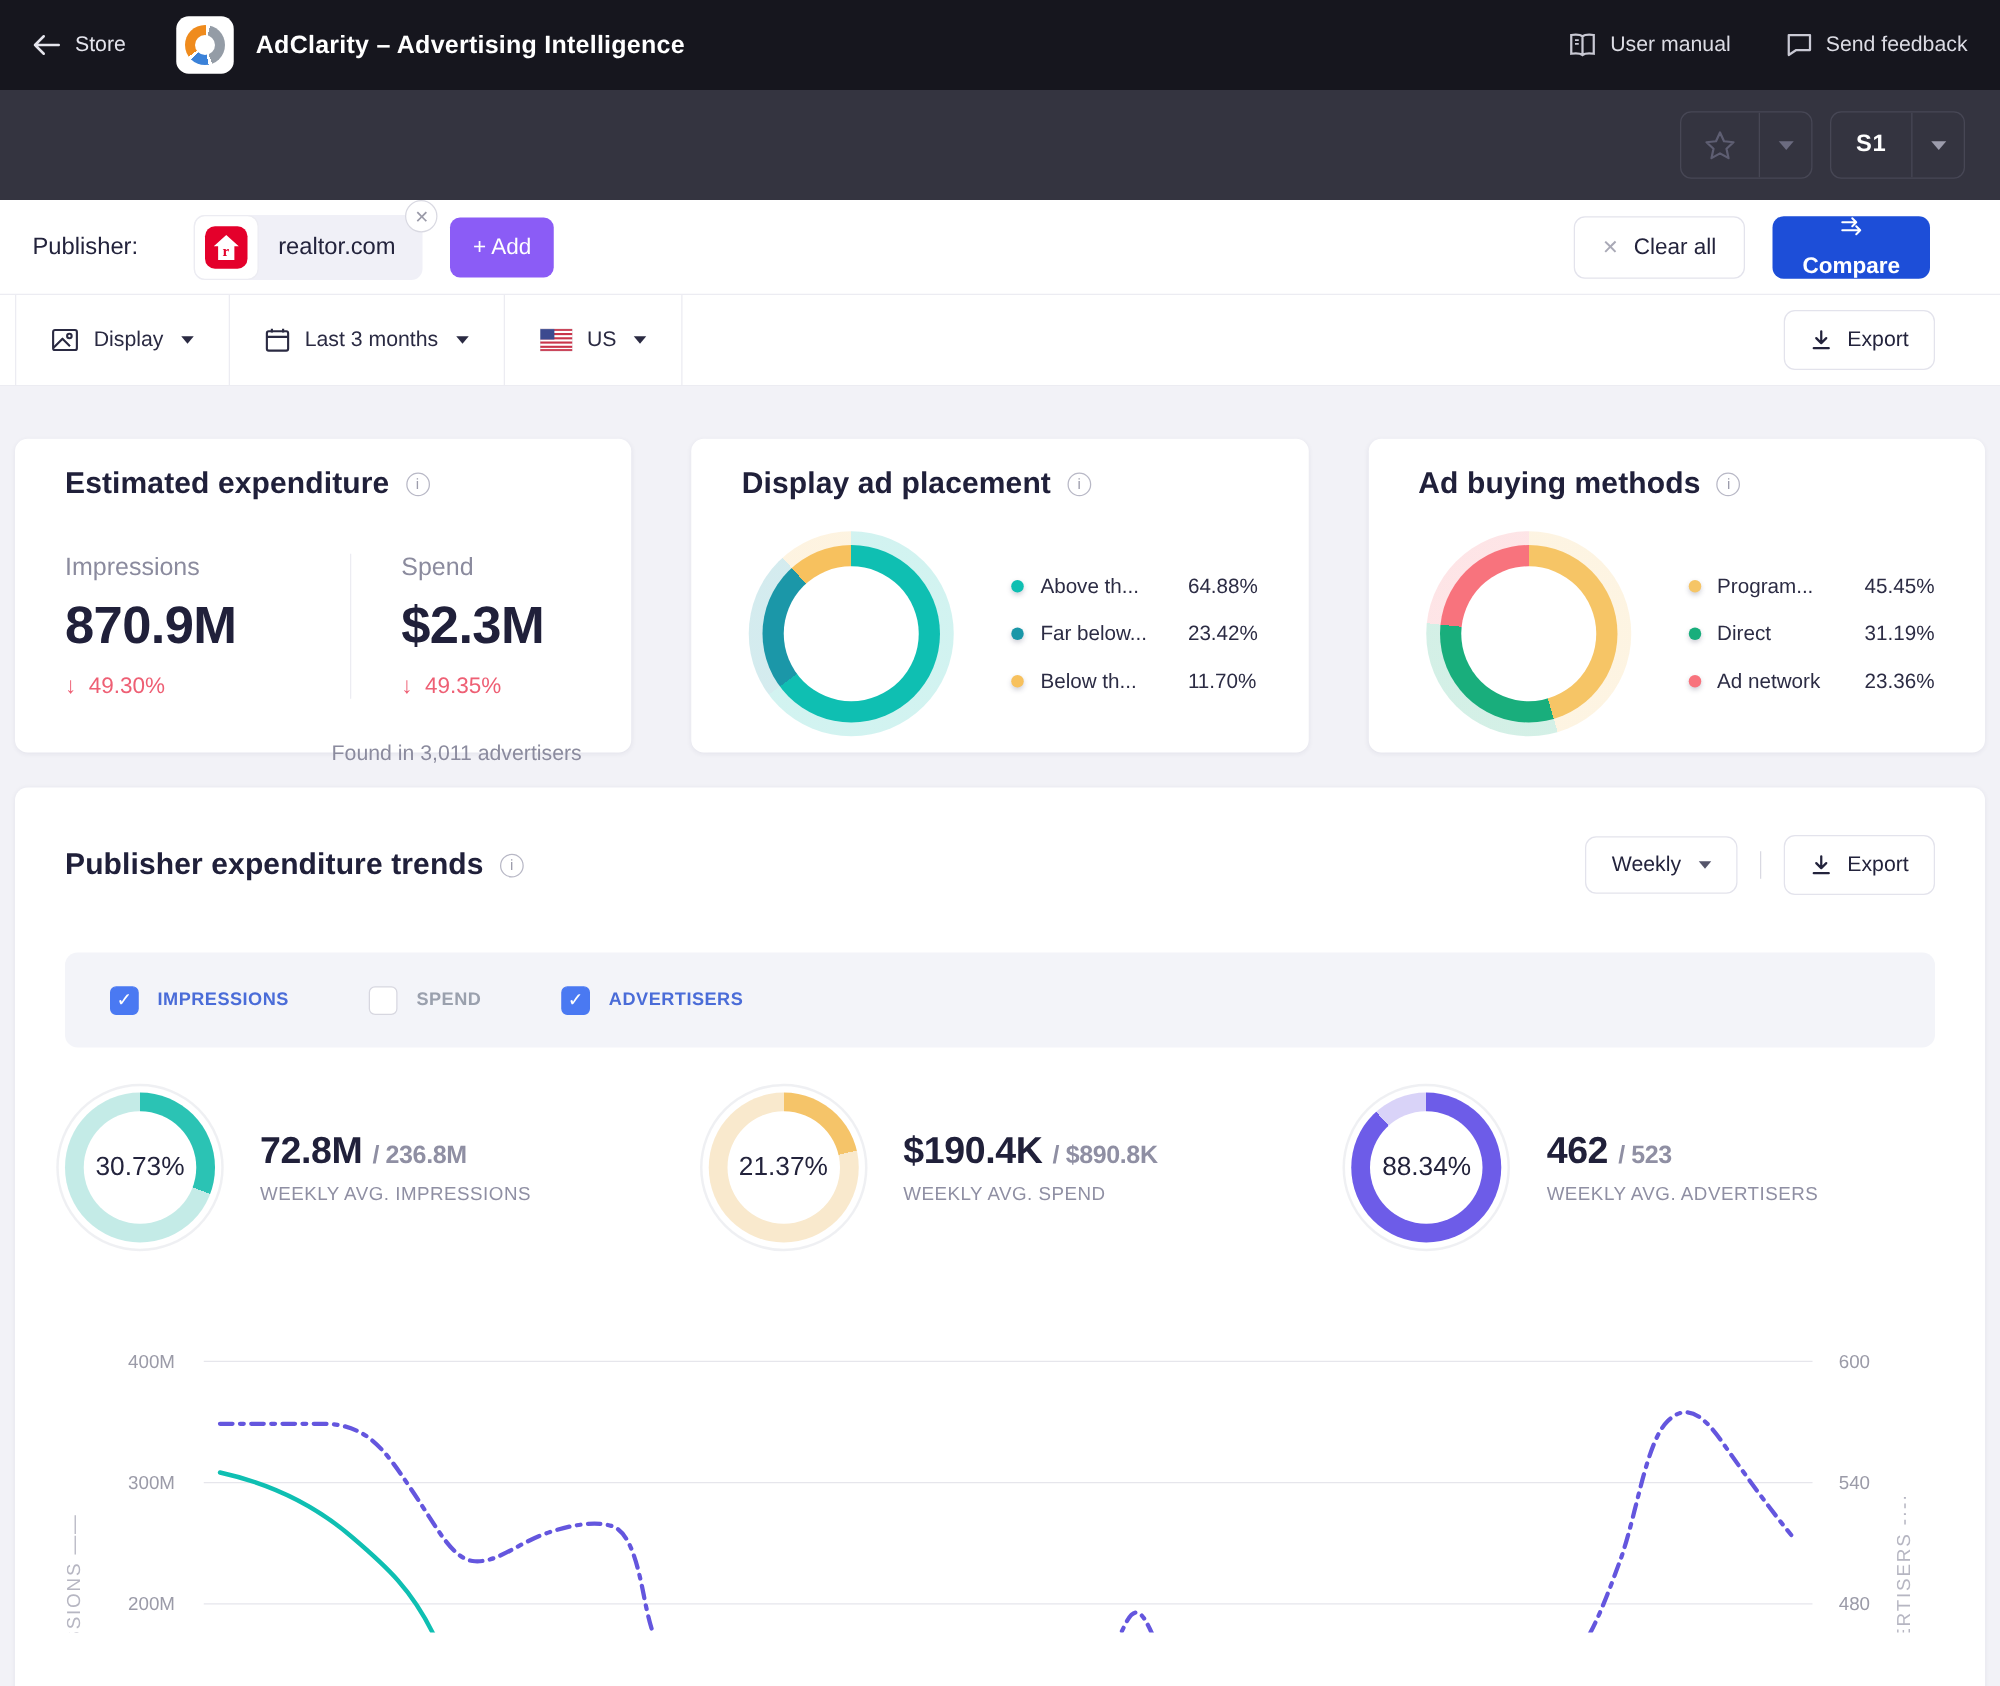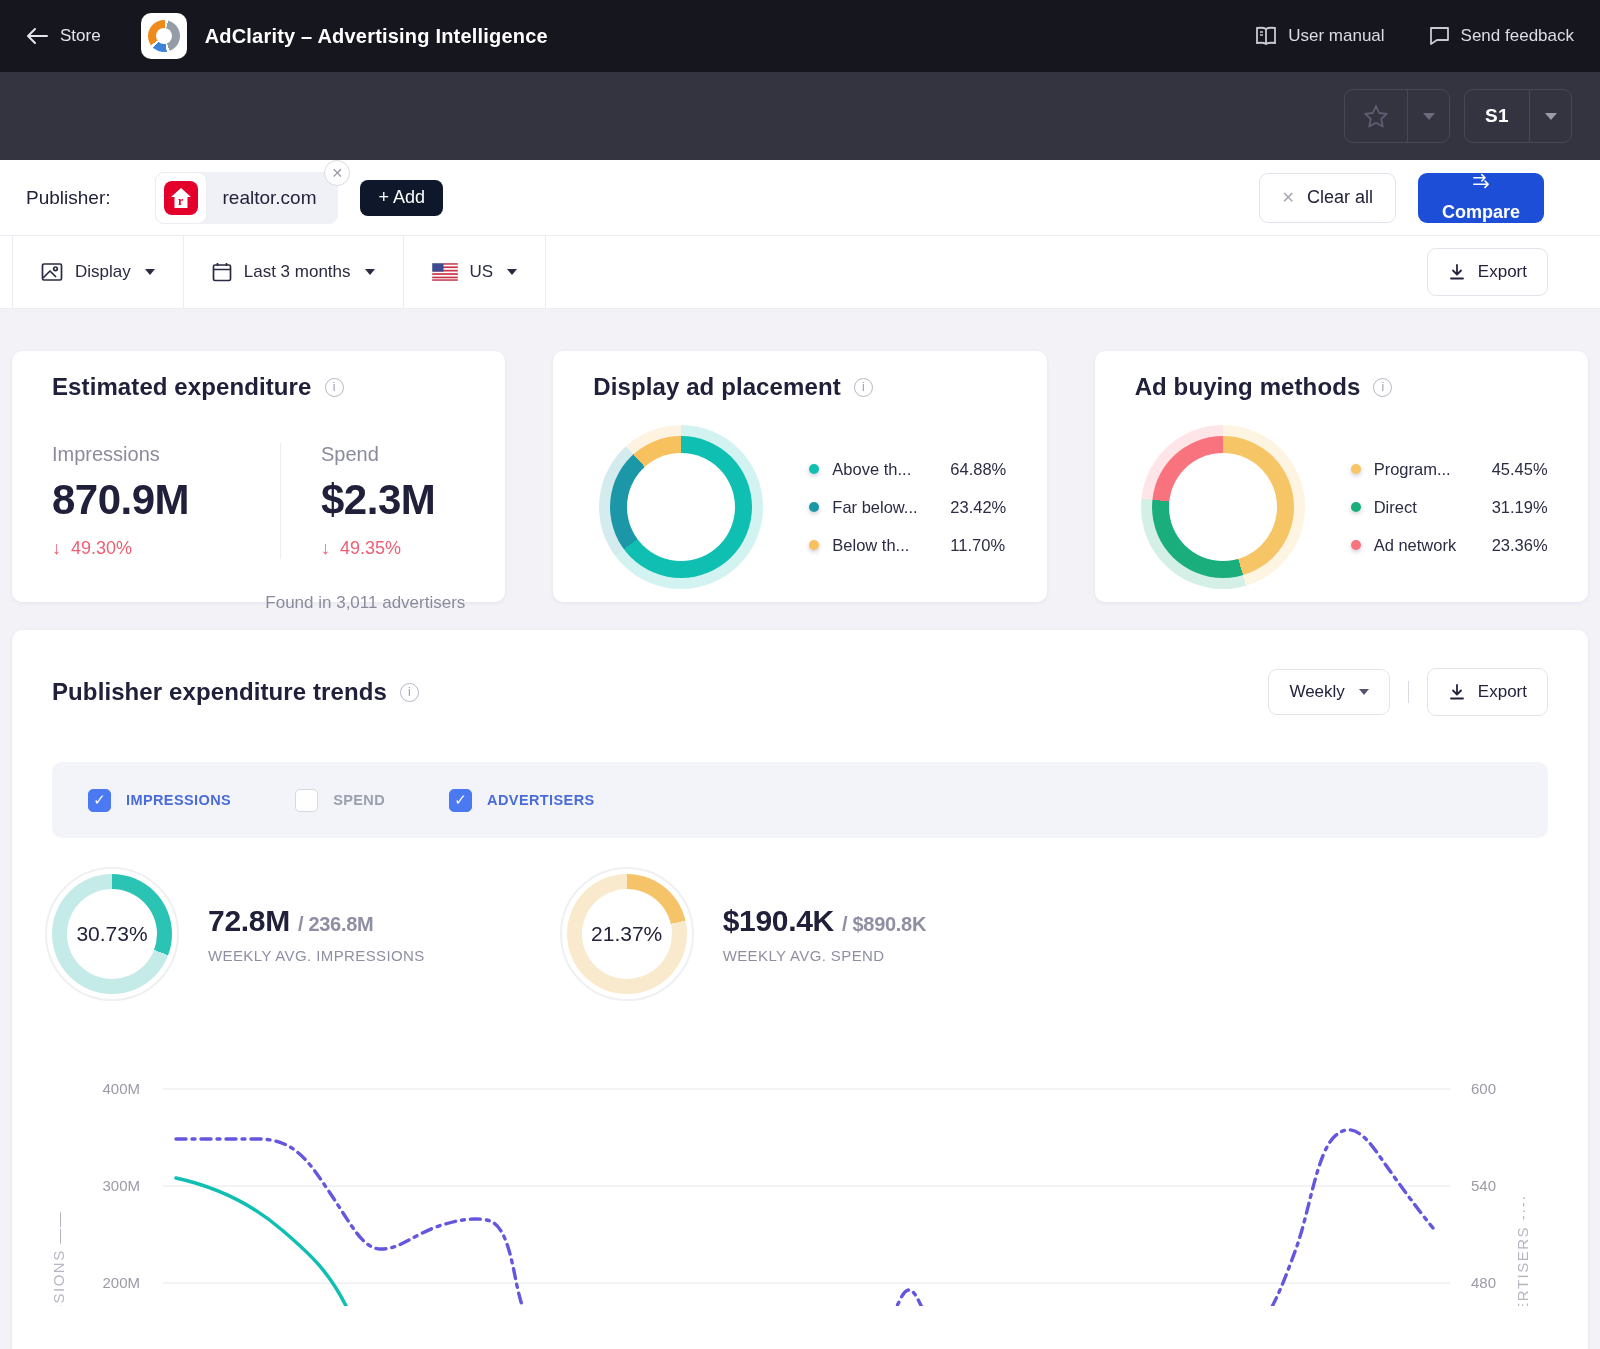--- a/index.html
+++ b/index.html
@@ -30,21 +30,21 @@
   .s1-caret { border-top-color:#9c9cac; }
 
   
   .pubbar { height:76px; background:#fff; display:flex; align-items:center; padding:0 26px 0 26px; border-bottom:1px solid #ececf2; }
   .pub-label { font-size:19px; color:#23233c; }
   .chip { position:relative; margin-left:44px; height:52px; background:#f0f0f7; border-radius:9px; display:flex; align-items:center; padding-right:22px; }
   .chip-icon-box { width:52px; height:52px; background:#fff; border:1px solid #ececf2; border-radius:9px; display:flex; align-items:center; justify-content:center; margin-right:16px; }
   .realtor { width:34px; height:34px; background:#e4002b; border-radius:8px; display:flex; align-items:center; justify-content:center; }
   .chip-text { font-size:19px; color:#23233c; }
   .chip-close { position:absolute; top:-12px; right:-12px; width:26px; height:26px; border-radius:50%; background:#fff; border:1px solid #d9d9e2; color:#9a9aa8; font-size:14px; display:flex; align-items:center; justify-content:center; cursor:pointer; }
-  .add-btn { margin-left:22px; height:36px; padding:0 18px; background:#0f172a; color:#fff; font-size:18px; border:none; border-radius:8px; cursor:pointer;text-align:center; }
+  .add-btn { margin-left:22px; height:48px; padding:0 18px; background:#8b5cf6; color:#fff; font-size:18px; border:none; border-radius:8px; cursor:pointer;text-align:center; }
   .pub-right { margin-left:auto; display:flex; align-items:center; gap:22px; padding-right:30px; }
   .btn-outline { height:50px; display:flex; align-items:center; gap:12px; background:#fff; border:1px solid #e3e3ec; border-radius:9px; padding:0 22px; font-size:18px; color:#23233c; cursor:pointer; }
   .btn-blue { height:50px; display:flex; align-items:center; gap:13px; background:#1d4ed8; border:none; border-radius:9px; padding:0 24px; font-size:18px; color:#fff; font-weight:600; cursor:pointer;flex-direction:column; }
   .x-dim { color:#a9a9b6; font-size:16px; }
 
   
   .filterbar { height:73px; background:#fff; border-bottom:1px solid #ececf2; display:flex; align-items:center; }
   .fcell { height:100%; display:flex; align-items:center; gap:12px; padding:0 28px; border-right:1px solid #ececf2; font-size:17px; color:#2a2a42; cursor:pointer; }
   .fcell:first-child { border-left:1px solid #ececf2; margin-left:12px; }
   .fcaret { width:0; height:0; border-left:5px solid transparent; border-right:5px solid transparent; border-top:6px solid #2a2a42; margin-left:2px; }
@@ -387,20 +387,31 @@
         <div class="gdonut">
           <div class="g-ring" style="background: conic-gradient(rgb(245, 196, 105) 0%, rgb(245, 196, 105) 21.37%, rgb(249, 233, 205) 21.37%, rgb(249, 233, 205) 100%);"></div>
             <div class="g-hole"></div>
           <span class="g-pct">21.37%</span>
         </div>
         <div class="gtext">
           <div class="gval"><span>$190.4K</span> <span class="gtotal">/ $890.8K</span></div>
           <div class="gcap">WEEKLY AVG. SPEND</div>
         </div>
       </div>
+      <div class="gauge">
+        <div class="gdonut">
+          <div class="g-ring" style="background: conic-gradient(rgb(109, 92, 232) 0%, rgb(109, 92, 232) 88.34%, rgb(217, 211, 248) 88.34%, rgb(217, 211, 248) 100%);"></div>
+            <div class="g-hole"></div>
+          <span class="g-pct">88.34%</span>
+        </div>
+        <div class="gtext">
+          <div class="gval"><span>462</span> <span class="gtotal">/ 523</span></div>
+          <div class="gcap">WEEKLY AVG. ADVERTISERS</div>
+        </div>
+      </div>
     </div>
 
     <div class="chartwrap">
       <svg width="1576" height="270" viewBox="0 0 1576 270">
         <line class="gridline" x1="151" y1="53" x2="1438" y2="53"></line>
         <line class="gridline" x1="151" y1="150" x2="1438" y2="150"></line>
         <line class="gridline" x1="151" y1="247" x2="1438" y2="247"></line>
 
         <text class="tick" x="128" y="58" text-anchor="end">400M</text>
         <text class="tick" x="128" y="155" text-anchor="end">300M</text>

